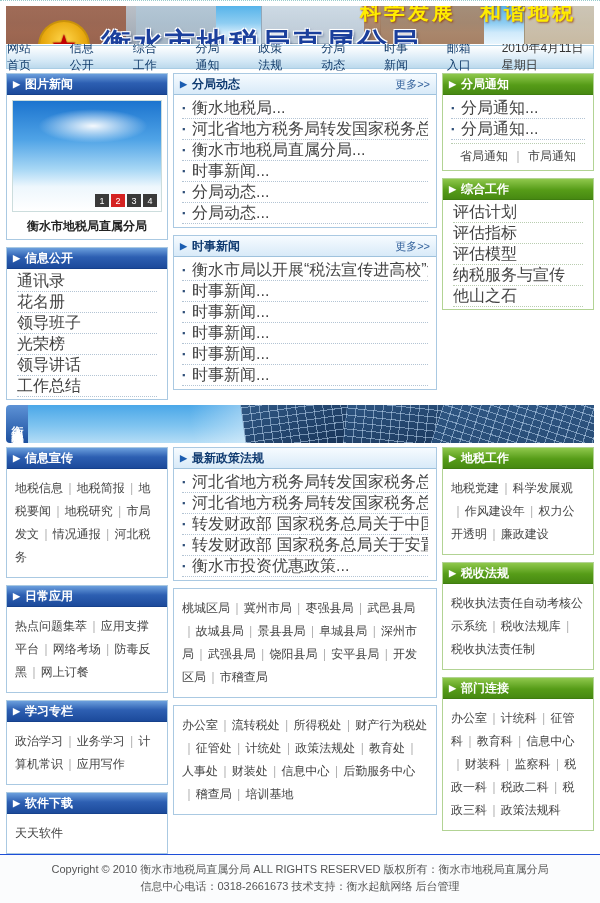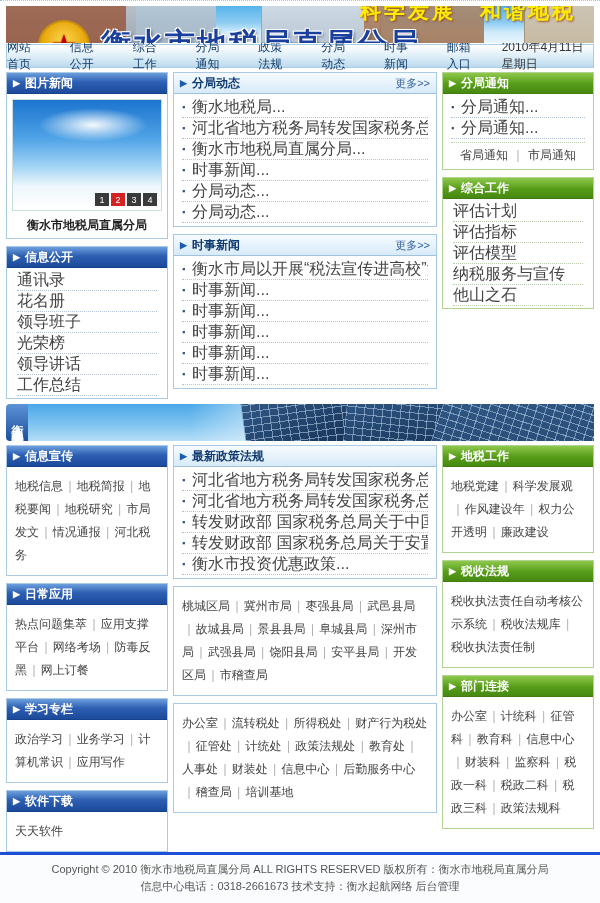--- a/index.html
+++ b/index.html
@@ -90,21 +90,21 @@
                       repeating-linear-gradient(0deg, rgba(200,225,250,.5) 0 1px, transparent 1px 7px),
                       linear-gradient(160deg,#35608f,#122b4d);
            border-radius:50% 50% 0 0 / 18% 18% 0 0; }
   .t1 { left:38%; width:120px; height:85px; transform:rotate(-8deg); }
   .t2 { left:56%; width:110px; height:75px; transform:rotate(6deg); }
   .t3 { right:-40px; top:-20px; bottom:auto; width:210px; height:190px; transform:rotate(18deg); border-radius:30% 0 0 0; }
   .slogan-mid { position:absolute; left:0; right:0; top:44px; text-align:center; font-size:20px; font-weight:bold;
                 color:#ffe400; letter-spacing:4px; text-shadow:1px 1px 2px rgba(90,60,0,.8); }
 
   
-  .footer { margin-top:auto; border-top:3px solid #1d4ed8; background:#fbfcfd; text-align:center;
+  .footer { margin-top:auto; border-top:1px solid #1d4ed8; background:#fbfcfd; text-align:center;
             font-size:11px; color:#555; padding:6px 0 8px 0; line-height:17px; }
 </style>
 </head>
 <body>
 
 <div class="page">
 
   <div class="banner">
     <div class="bld bld1"></div>
     <div class="bld bld2"></div>

